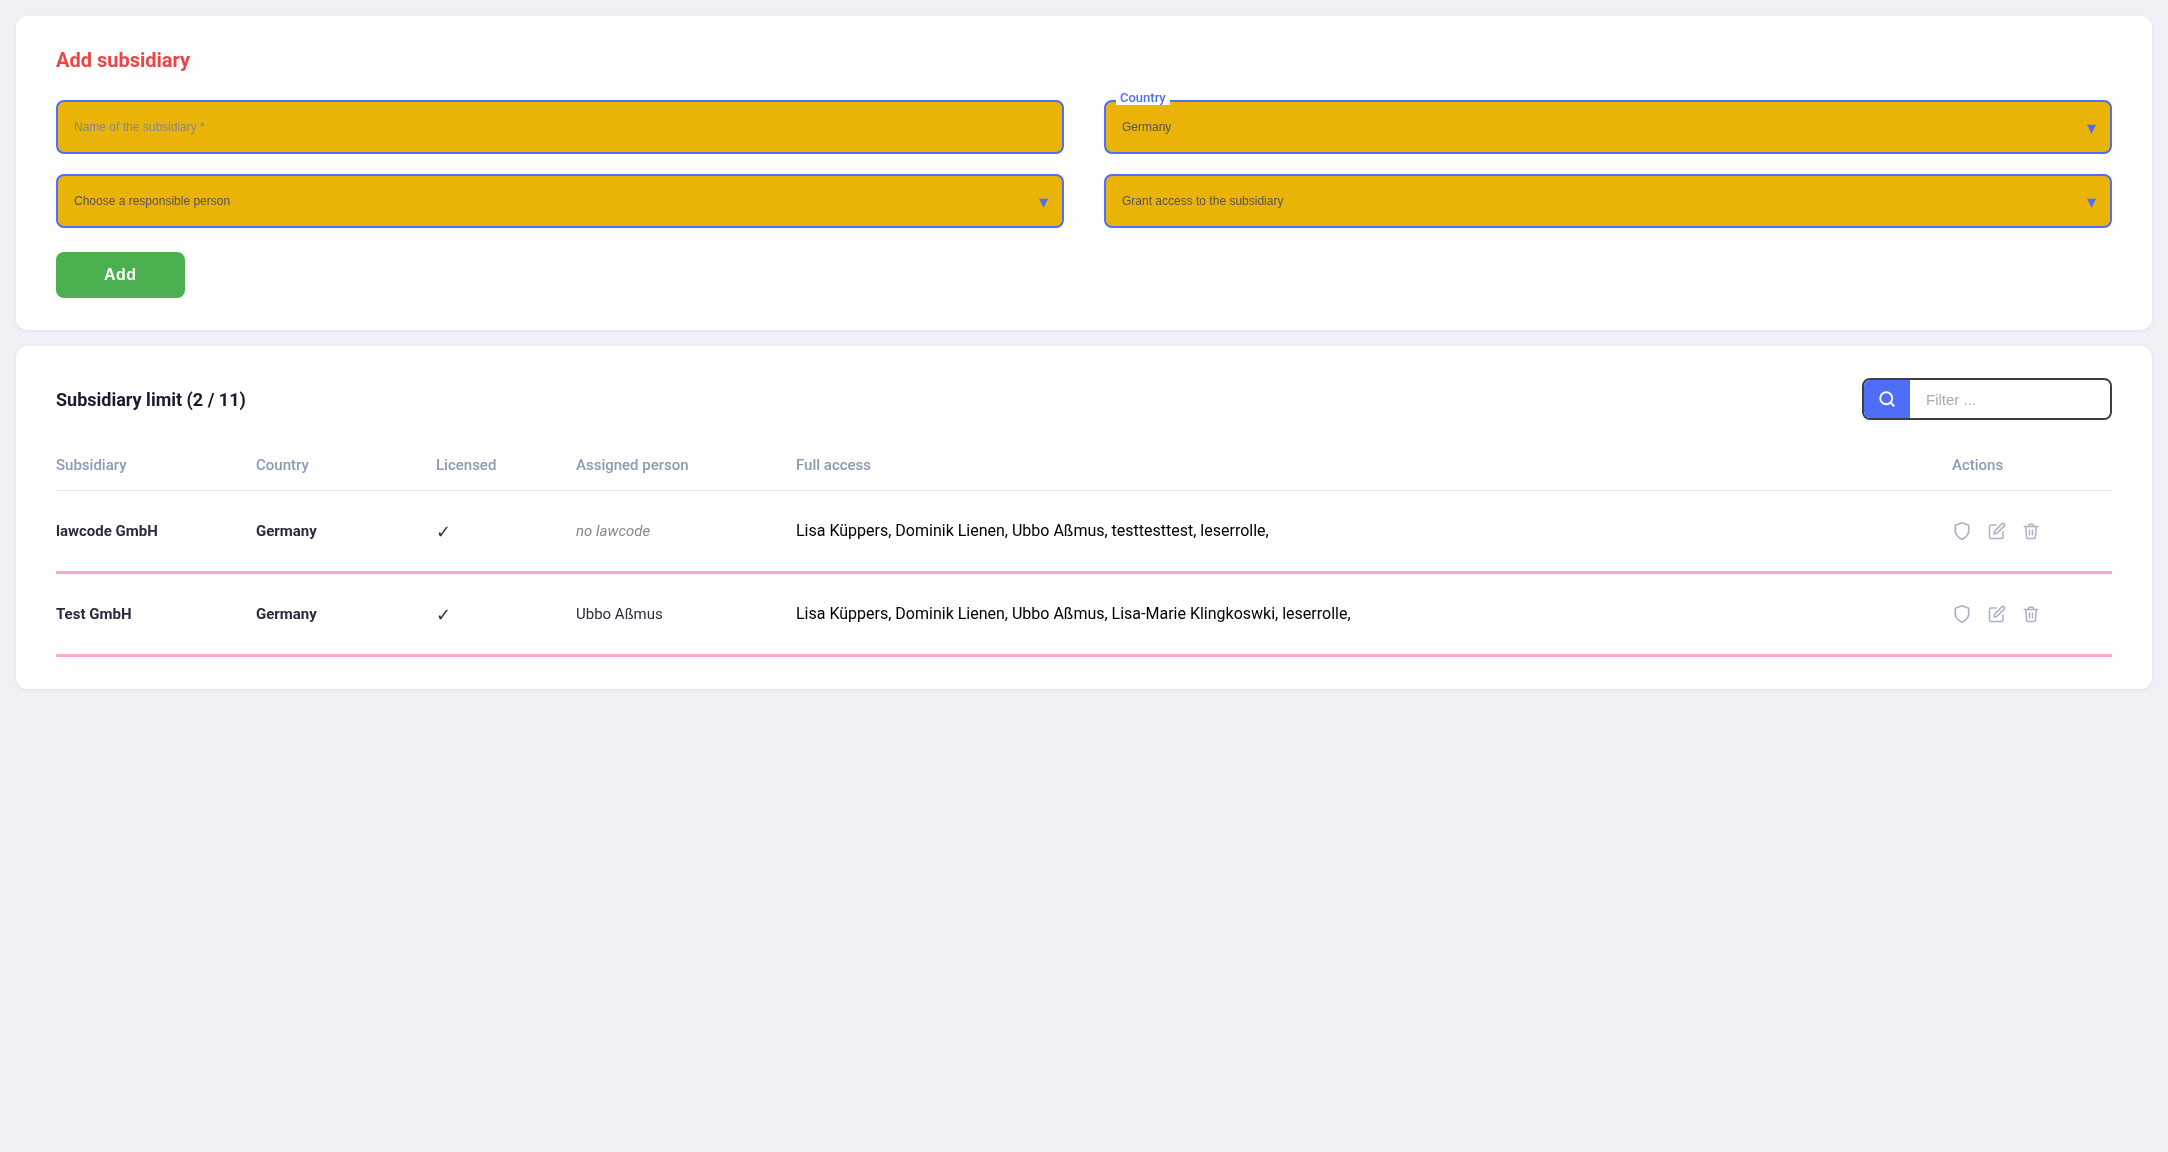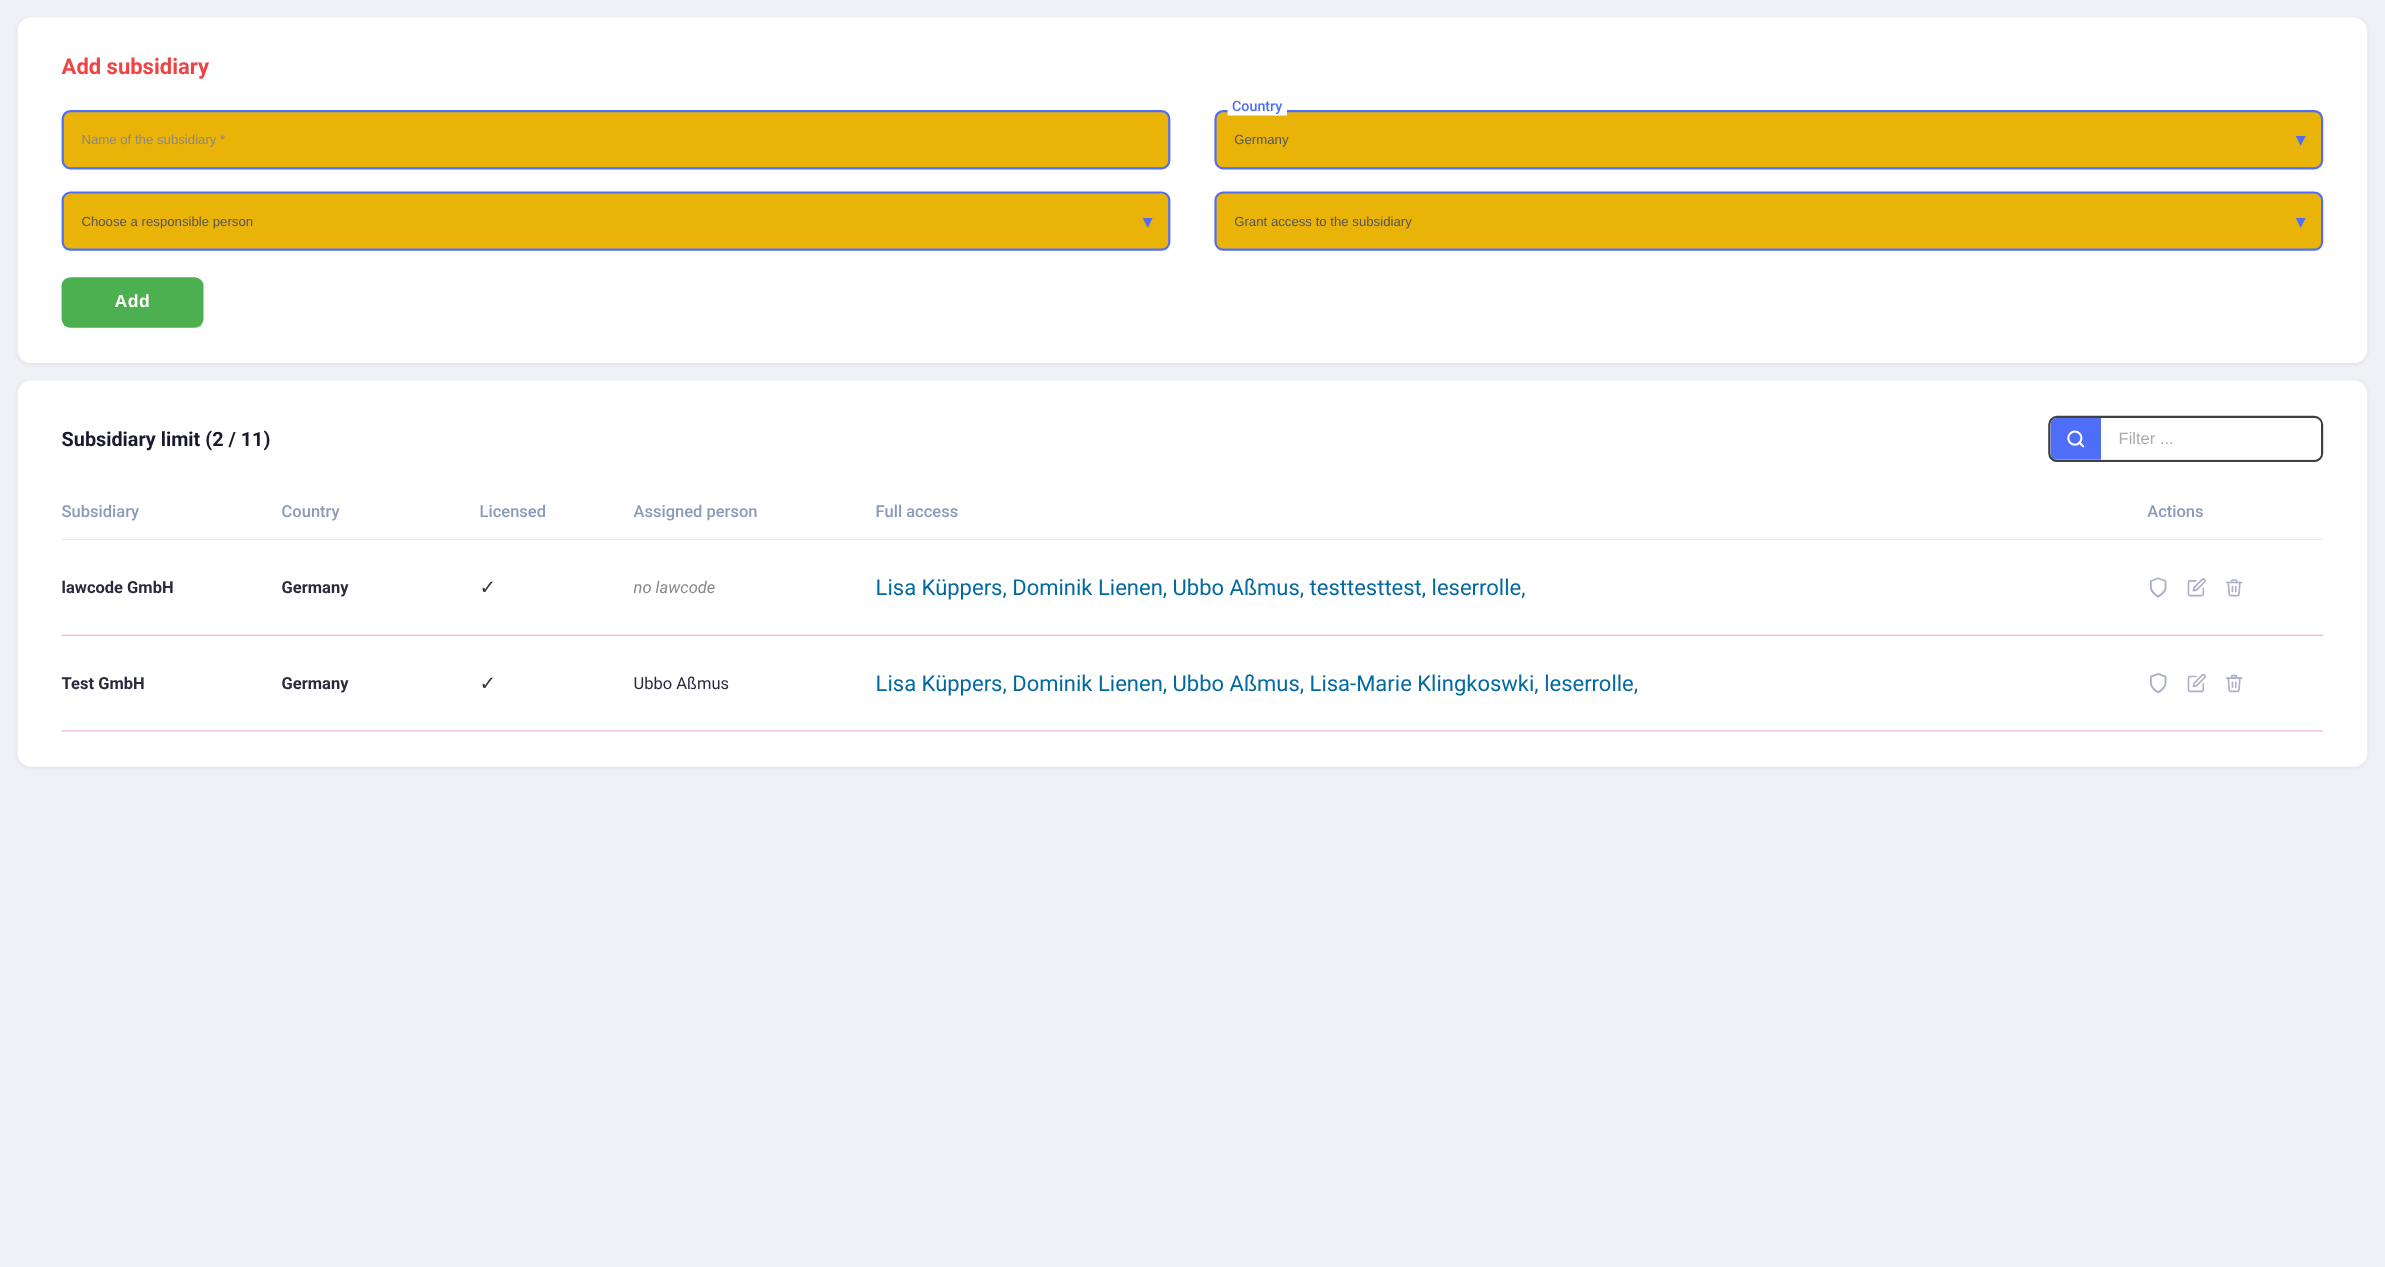--- a/index.html
+++ b/index.html
@@ -165,21 +165,21 @@
     .table-header-cell {
       font-size: 15px;
       color: #8a9bb8;
       font-weight: 500;
     }
 
     .table-row {
       display: grid;
       grid-template-columns: 200px 180px 140px 220px 1fr 160px;
       padding: 28px 0;
-      border-bottom: 1px solid #f9a8d4;
+      border-bottom: 3px solid #f9a8d4;
       align-items: center;
     }
 
     .table-cell {
       font-size: 15px;
       color: #2a2a3e;
     }
 
     .table-cell.bold {
       font-weight: 700;
@@ -189,22 +189,22 @@
       font-size: 18px;
       color: #333;
     }
 
     .table-cell.muted {
       color: #888;
       font-style: italic;
     }
 
     .table-cell.small-text {
-      font-size: 20px;
-      color: #0369a1;
+      font-size: 16px;
+      color: #000000;
       line-height: 1.5;
     }
 
     .actions-cell {
       display: flex;
       align-items: center;
       gap: 16px;
     }
 
     .action-icon {

